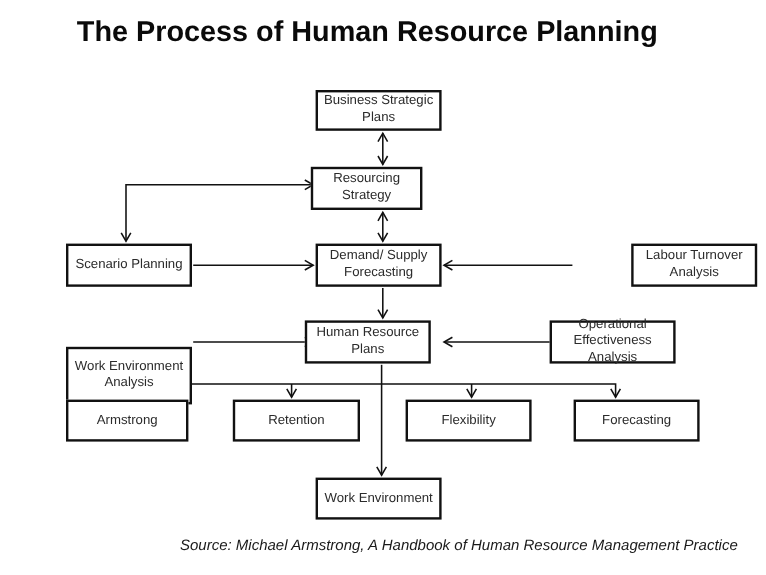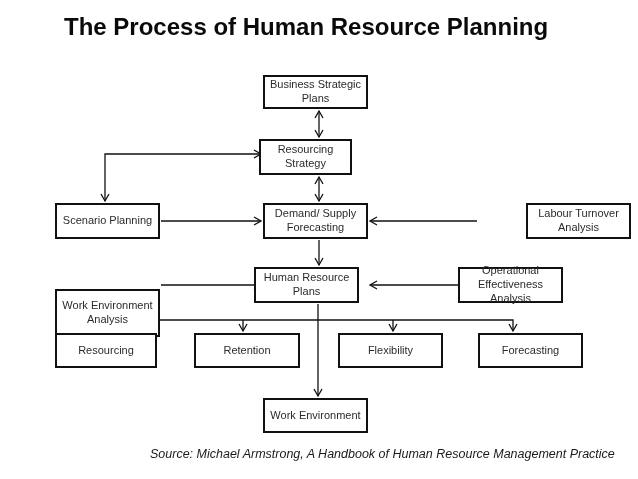--- a/index.html
+++ b/index.html
@@ -115,21 +115,21 @@
 
   <div class="box" style="left:254px; top:267px; width:105px; height:36px;">
     <span>Human Resource Plans</span>
   </div>
 
   <div class="box" style="left:458px; top:267px; width:105px; height:36px;">
     <span>Operational Effectiveness Analysis</span>
   </div>
 
   <div class="box" style="left:55px; top:333px; width:102px; height:35px;">
-    <span>Resourcing</span>
+    <span>Armstrong</span>
   </div>
 
   <div class="box" style="left:194px; top:333px; width:106px; height:35px;justify-content:center;">
     <span>Retention</span>
   </div>
 
   <div class="box" style="left:338px; top:333px; width:105px; height:35px;">
     <span>Flexibility</span>
   </div>
 

